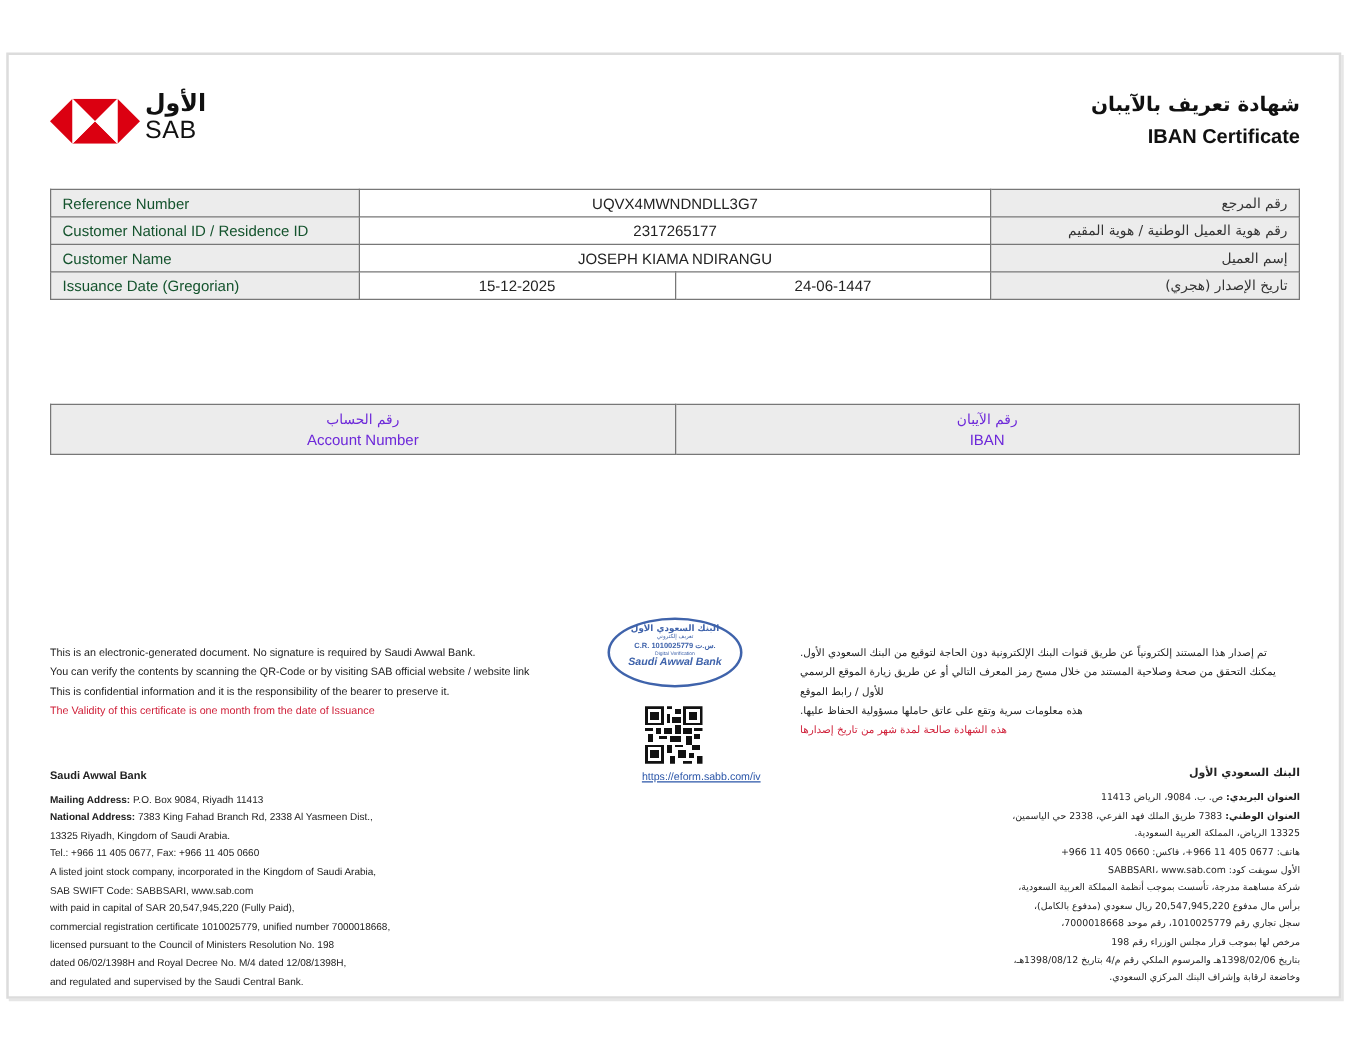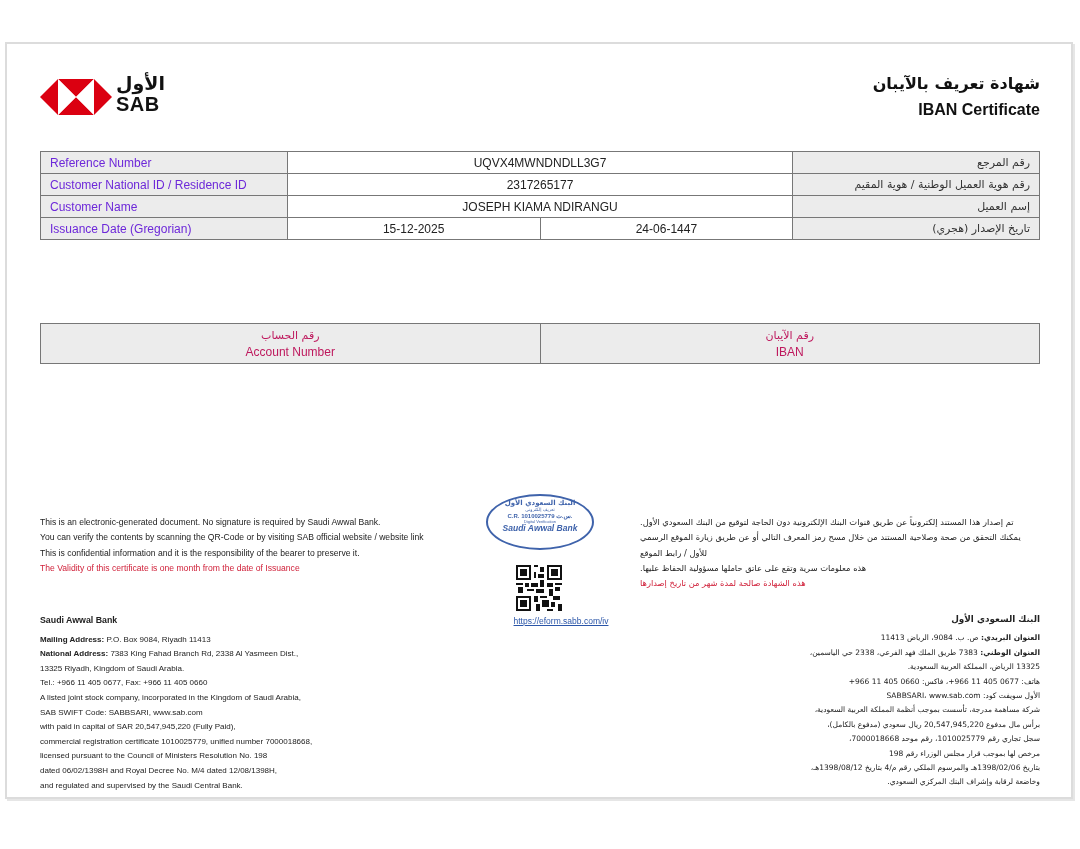--- a/index.html
+++ b/index.html
@@ -1,34 +1,34 @@
 <!DOCTYPE html>
 <html><head>
   <meta charset="utf-8">
   <style>
     html, body { margin: 0; padding: 0; }
     body { width: 1080px; height: 849px; background: #ffffff; position: relative; overflow: hidden; font-family: "Liberation Sans", sans-serif; color: #222; }
     .sheet { position: absolute; left: 5px; top: 42px; width: 1068px; height: 757px; background: #fff; border: 2px solid #dcdcdc; box-shadow: 2px 2px 0 #e6e6e6; box-sizing: border-box; }
     .logo { position: absolute; left: 40px; top: 79px; width: 72px; height: 36px; }
     .logo-text { position: absolute; left: 116px; top: 74px; line-height: 1; }
     .logo-ar { font-family: "DejaVu Sans", sans-serif; font-size: 19px; font-weight: bold; color: #111; direction: rtl; display: block; text-align: left; }
-    .logo-en { font-size: 20px; font-weight: bold; color: #111; display: block; margin-top: 1px; letter-spacing: 0.5px; }
+    .logo-en { font-size: 20px; font-weight: normal; color: #111; display: block; margin-top: 1px; letter-spacing: 0.5px; }
     .title-ar { position: absolute; right: 40px; top: 74px; font-family: "DejaVu Sans", sans-serif; font-size: 16px; font-weight: bold; color: #111; direction: rtl; }
     .title-en { position: absolute; right: 40px; top: 101px; font-size: 16px; font-weight: bold; color: #111; }
 
     table.info { position: absolute; left: 40px; top: 151px; width: 1000px; border-collapse: collapse; font-size: 12px; }
     table.info td { border: 1px solid #777; height: 22px; padding: 0 9px; box-sizing: border-box; }
-    table.info td.lbl-en { background: #ececec; width: 247px; color: #6d28d9; }
+    table.info td.lbl-en { background: #ececec; width: 247px; color: #14532d; }
     table.info td.lbl-ar { background: #ececec; width: 247px; text-align: right; direction: rtl; font-family: "DejaVu Sans", sans-serif; font-size: 11px; color: #333; }
     table.info td.val { text-align: center; color: #222; margin-top: 25px; }
     table.info td.sep { border-left: 1px solid #222; }
 
     table.acct { position: absolute; left: 40px; top: 323px; width: 1000px; border-collapse: collapse; font-size: 12px; }
     table.acct td { border: 1px solid #777; text-align: center; width: 50%; box-sizing: border-box; }
-    table.acct tr.head td { background: #ececec; height: 40px; line-height: 16px; color: #be185d; }
+    table.acct tr.head td { background: #ececec; height: 40px; line-height: 16px; color: #6d28d9; }
     table.acct tr.body td { height: 40px; color: #222; }
     .ar { font-family: "DejaVu Sans", sans-serif; font-size: 11px; direction: rtl; }
 
     .notes-en { position: absolute; left: 40px; top: 515px; width: 400px; font-size: 8.6px; line-height: 15.3px; color: #222; }
     .notes-ar { position: absolute; right: 40px; top: 515px; width: 400px; font-family: "DejaVu Sans", sans-serif; font-size: 8.3px; line-height: 15.3px; color: #222; direction: rtl; text-align: left; }
     .red { color: #d0213a; }
 
     .stamp { position: absolute; left: 486px; top: 494px; width: 108px; height: 56px; border: 2px solid #3f63ab; border-radius: 50%; color: #3f63ab; text-align: center; box-sizing: border-box; }
     .stamp .s1 { font-family: "DejaVu Sans", sans-serif; font-size: 7px; font-weight: bold; margin-top: 3px; direction: rtl; }
     .stamp .s2 { font-family: "DejaVu Sans", sans-serif; font-size: 4.5px; direction: rtl; }

